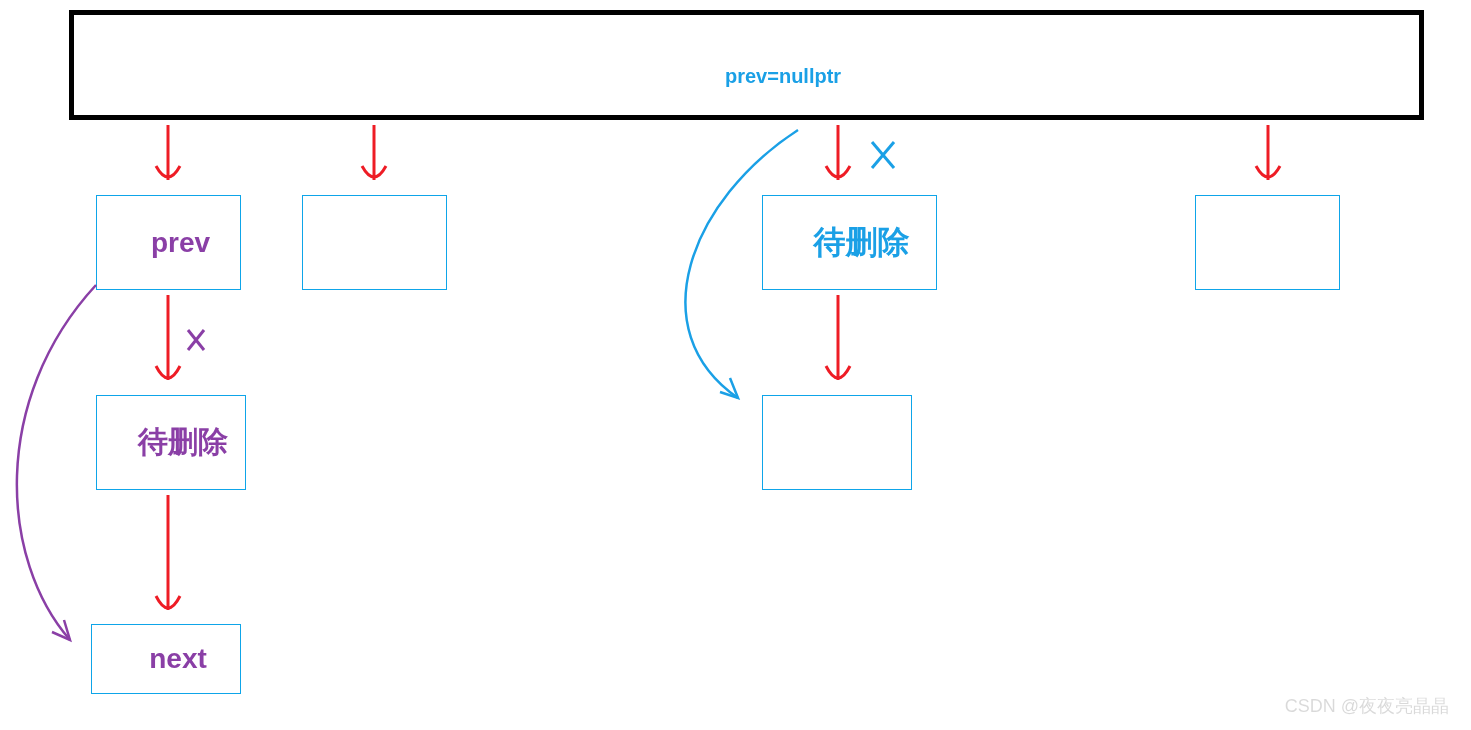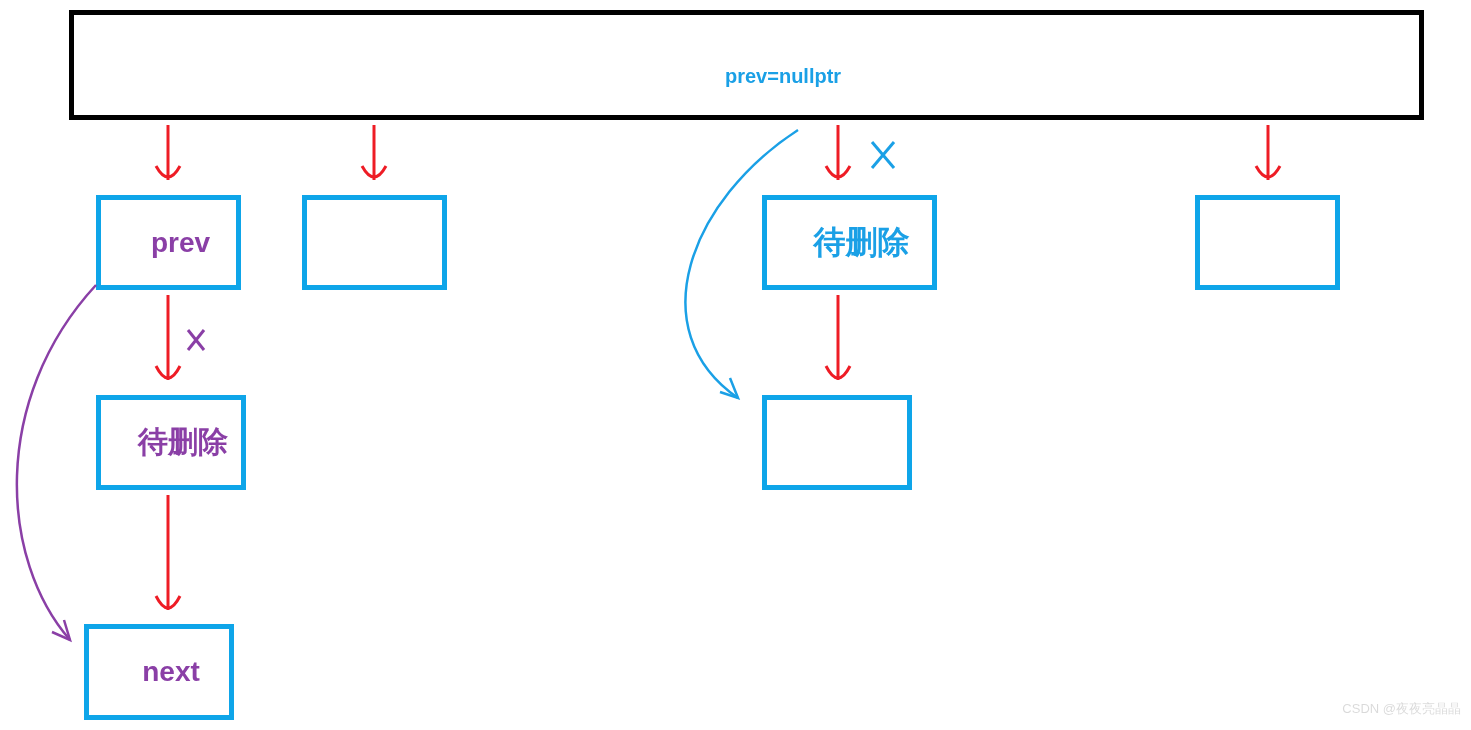--- a/index.html
+++ b/index.html
@@ -16,42 +16,42 @@
     position: absolute;
     top: 10px;
     left: 69px;
     width: 1355px;
     height: 110px;
     border: 5px solid #000;
     box-sizing: border-box;
   }
   .node {
     position: absolute;
-    border: 5px solid #0ea5e9;
+    border: 1px solid #0ea5e9;
     box-sizing: border-box;
     display: flex;
     align-items: center;
     justify-content: center;
     font-weight: 700;
     font-size: 28px;
     padding-left: 24px;
   }
   .label-purple { color: #8a3fa6; }
   .label-blue   { color: #1aa0e6; }
   .annot {
     position: absolute;
     font-weight: 700;
   }
   .annot.blue { color: #1aa0e6; font-size: 20px; }
   .watermark {
     position: absolute;
-    right: 10px;
+    right: 22px;
     bottom: 12px;
     color: rgba(0,0,0,0.15);
-    font-size: 13px;
+    font-size: 18px;
   }
   svg.overlay {
     position: absolute;
     top: 0; left: 0;
     width: 1471px;
     height: 730px;
     pointer-events: none;
   }
 </style>
 </head>
@@ -64,21 +64,21 @@
 <div class="node label-purple" style="left:96px;  top:195px; width:145px; height:95px;">prev</div>
 
 <div class="node" style="left:302px; top:195px; width:145px; height:95px;"></div>
 
 <div class="node label-blue" style="left:762px; top:195px; width:175px; height:95px; font-size:32px;">待删除</div>
 
 <div class="node" style="left:1195px; top:195px; width:145px; height:95px;"></div>
 
 <div class="node label-purple" style="left:96px;  top:395px; width:150px; height:95px; font-size:30px;">待删除</div>
 
-<div class="node label-purple" style="left:84px;  top:624px; width:150px; height:96px;">next</div>
+<div class="node label-purple" style="left:91px;  top:624px; width:150px; height:70px;">next</div>
 
 <div class="node" style="left:762px; top:395px; width:150px; height:95px;"></div>
 
 <div class="watermark">CSDN @夜夜亮晶晶</div>
 
 <svg class="overlay" viewBox="0 0 1471 730">
 
   <g stroke="#ee1c25" stroke-width="3" fill="none">
 
     <line x1="168" y1="125" x2="168" y2="180"></line>

